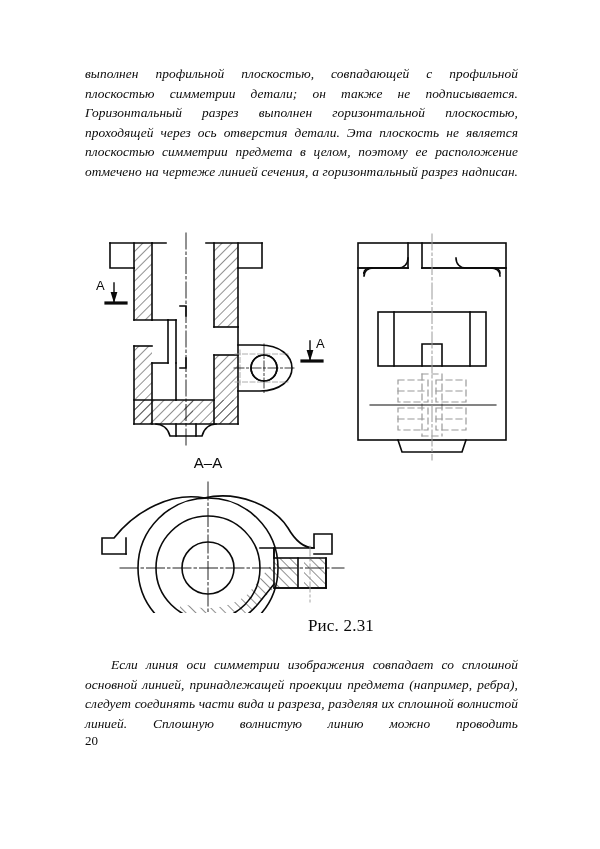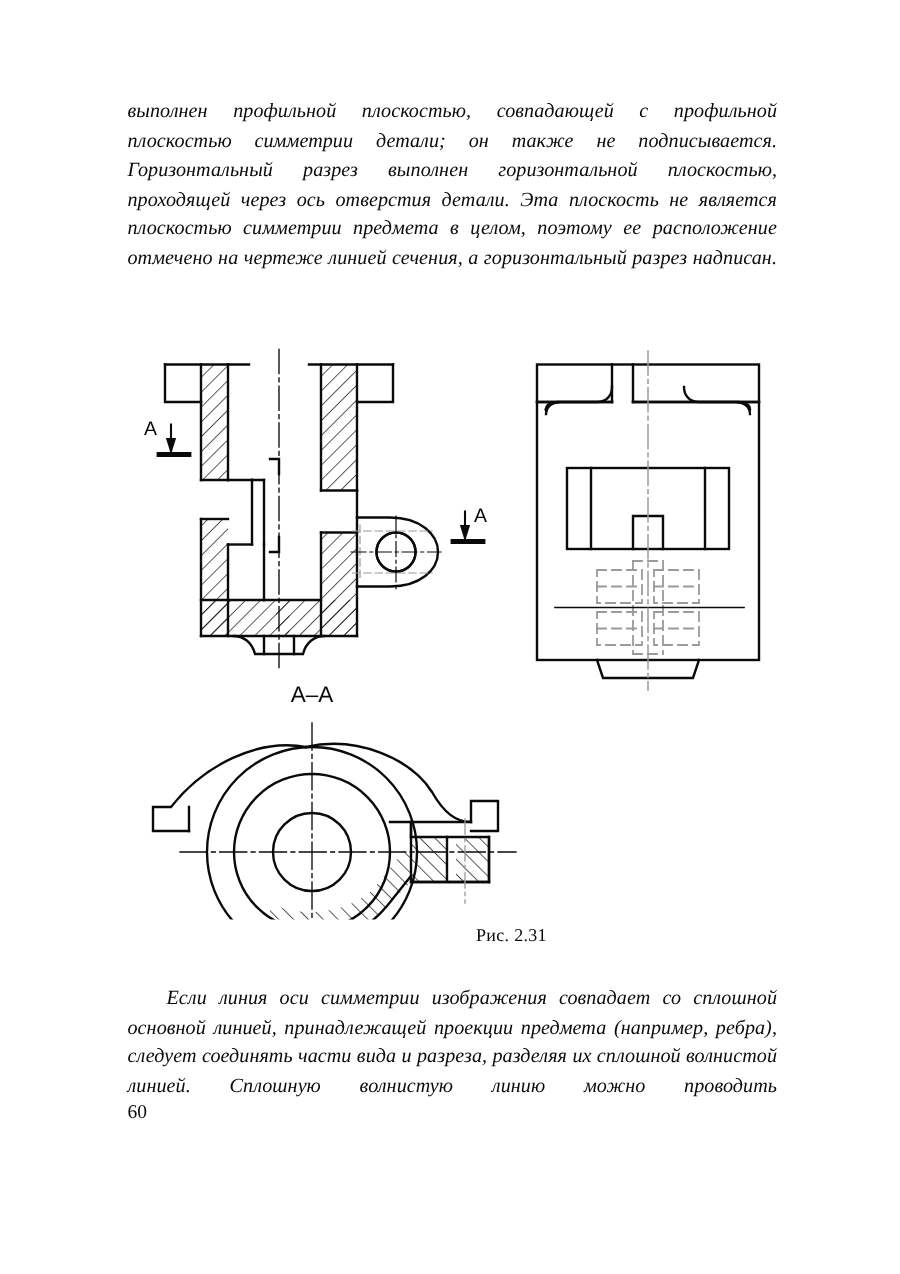--- a/index.html
+++ b/index.html
@@ -64,21 +64,21 @@
     height: 415px;
   }
   .figure svg { display: block; }
 
   .fig-caption {
     position: absolute;
     left: 0;
     top: 388px;
     width: 440px;
     text-align: center;
-    font-size: 12px;
+    font-size: 17px;
     letter-spacing: 0.2px;
   }
   .fig-caption span { position: relative; left: 33px; }
 </style>
 </head>
 <body>
 
 <div class="page">
 
   <div class="textblock" id="para-top">
@@ -281,15 +281,15 @@
 
     <div class="fig-caption">
       <span>Рис. 2.31</span>
     </div>
   </div>
 
   <div class="textblock" id="para-bottom">
     <p class="indent">Если линия оси симметрии изображения совпадает со сплошной основной линией, принадлежащей проекции предмета (например, ребра), следует соединять части вида и разреза, разделяя их сплошной волнистой линией. Сплошную волнистую линию можно проводить</p>
   </div>
 
-  <div class="page-number">60</div>
+  <div class="page-number">20</div>
 
 </div>
 
 </body></html>

